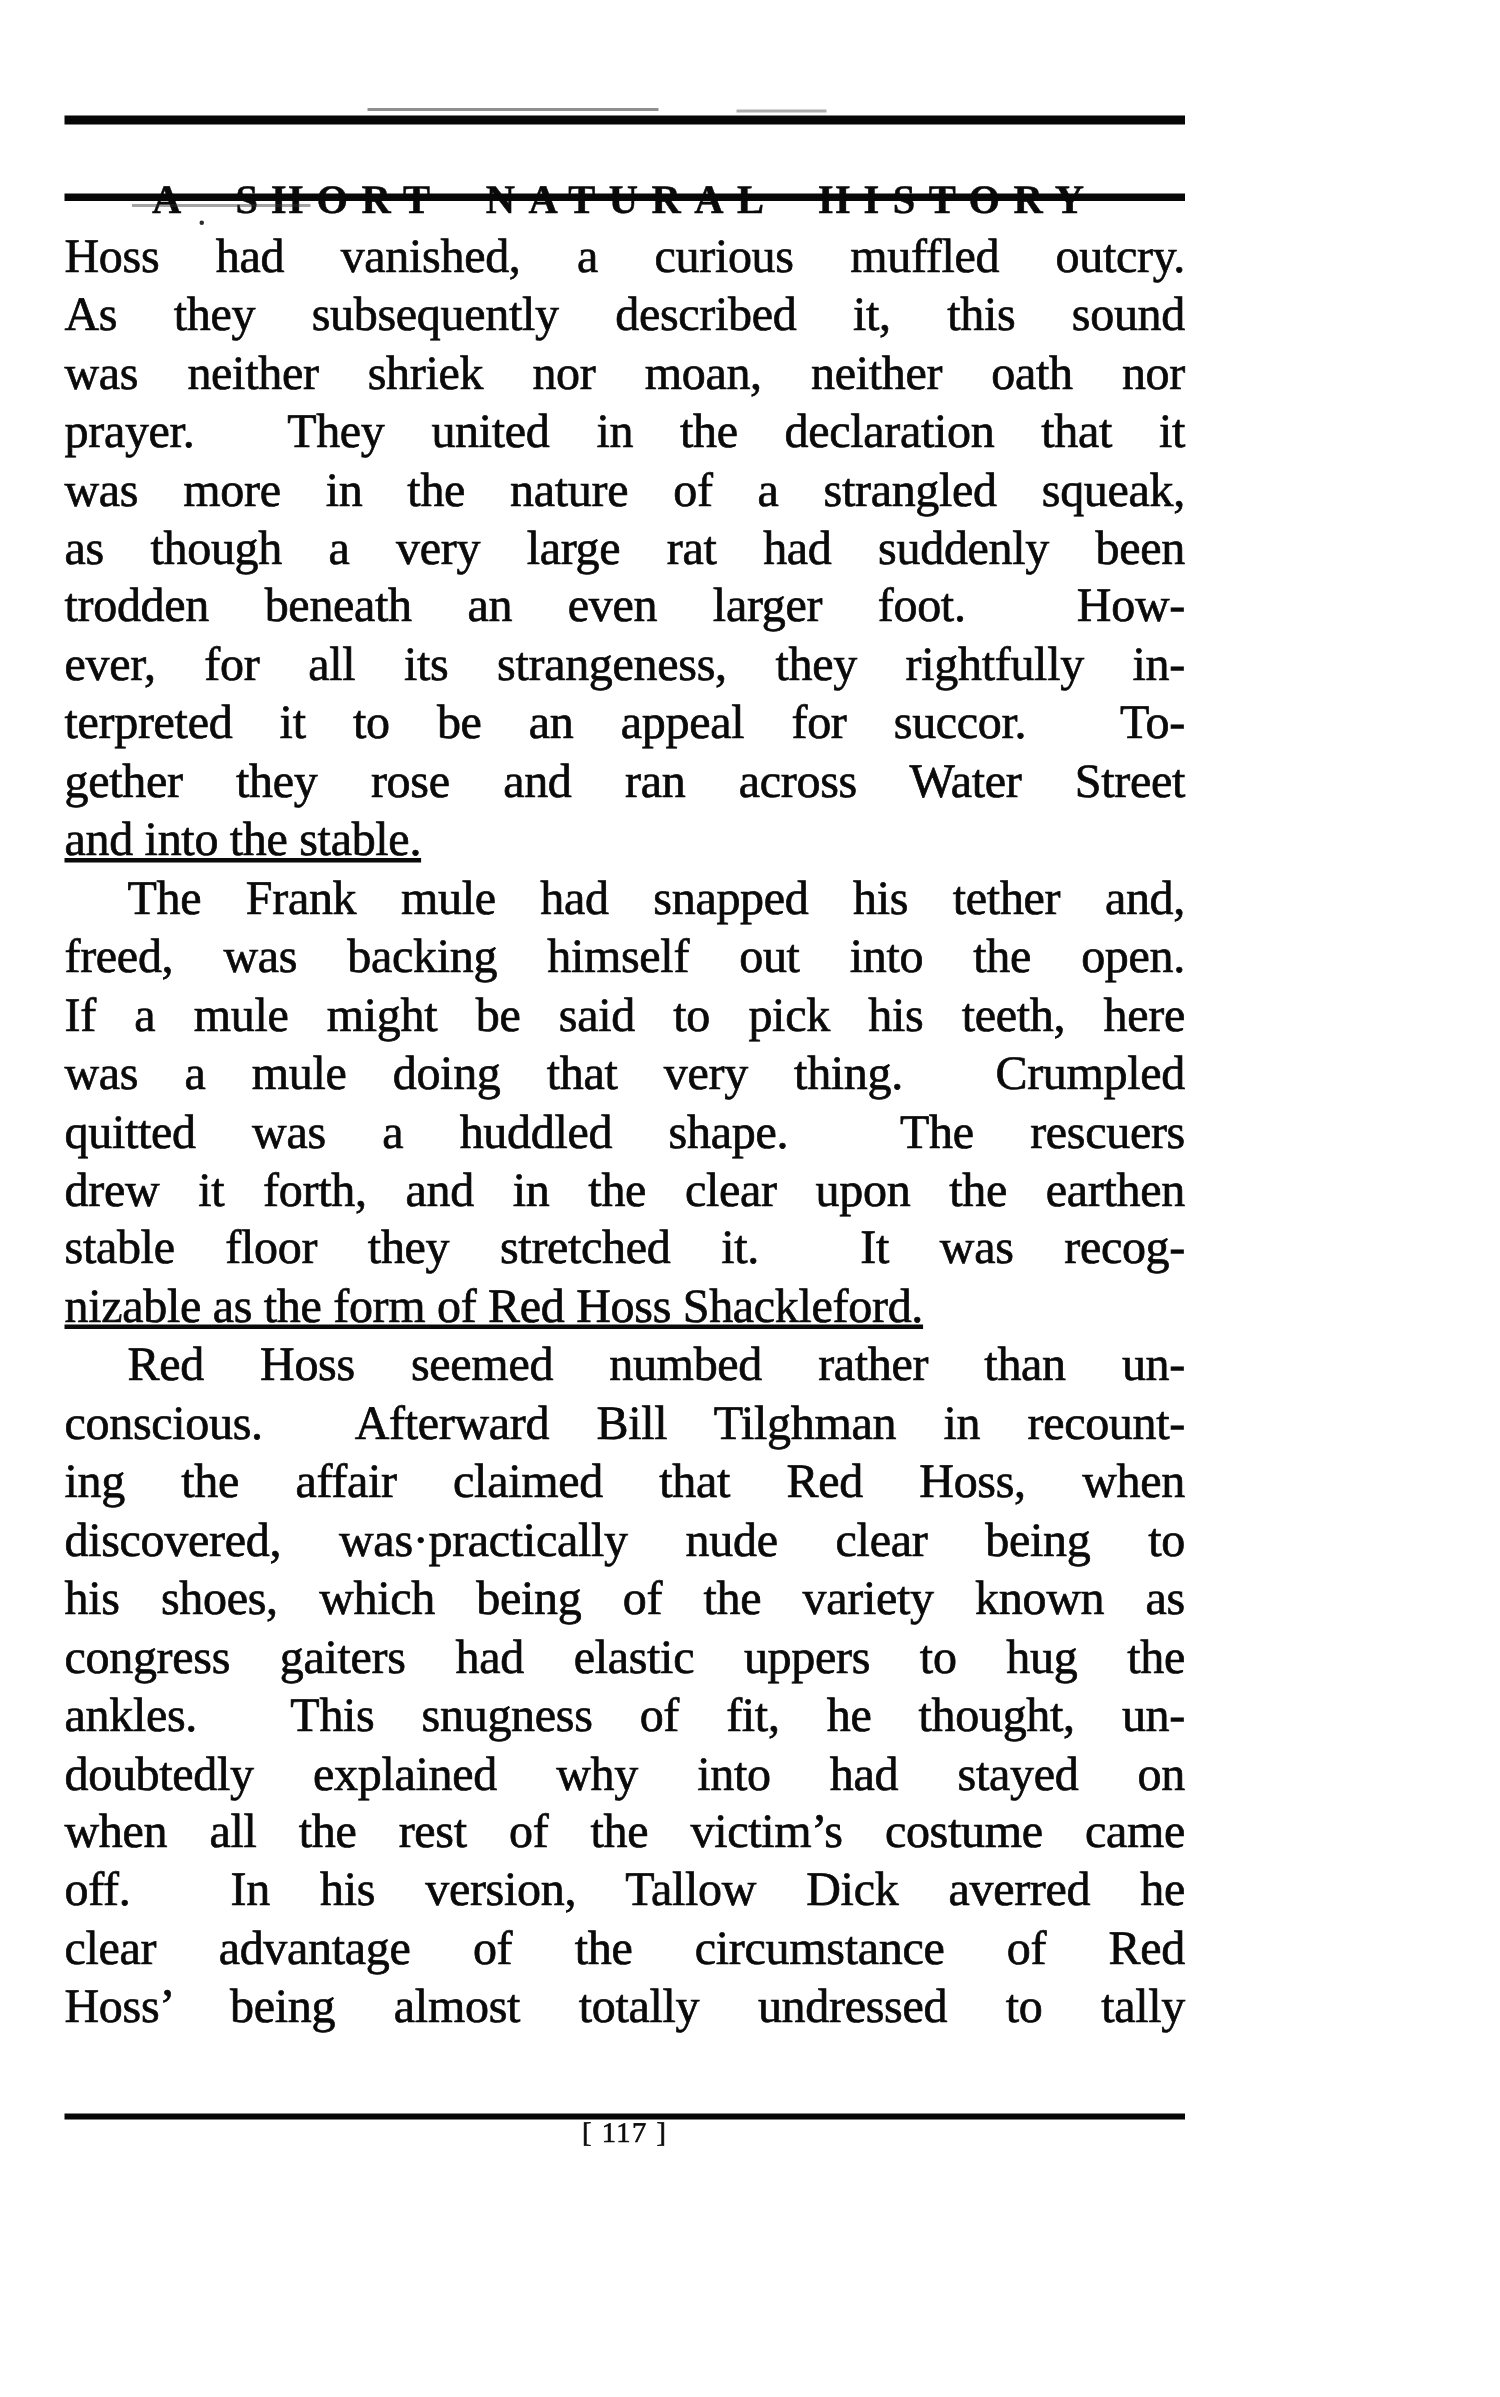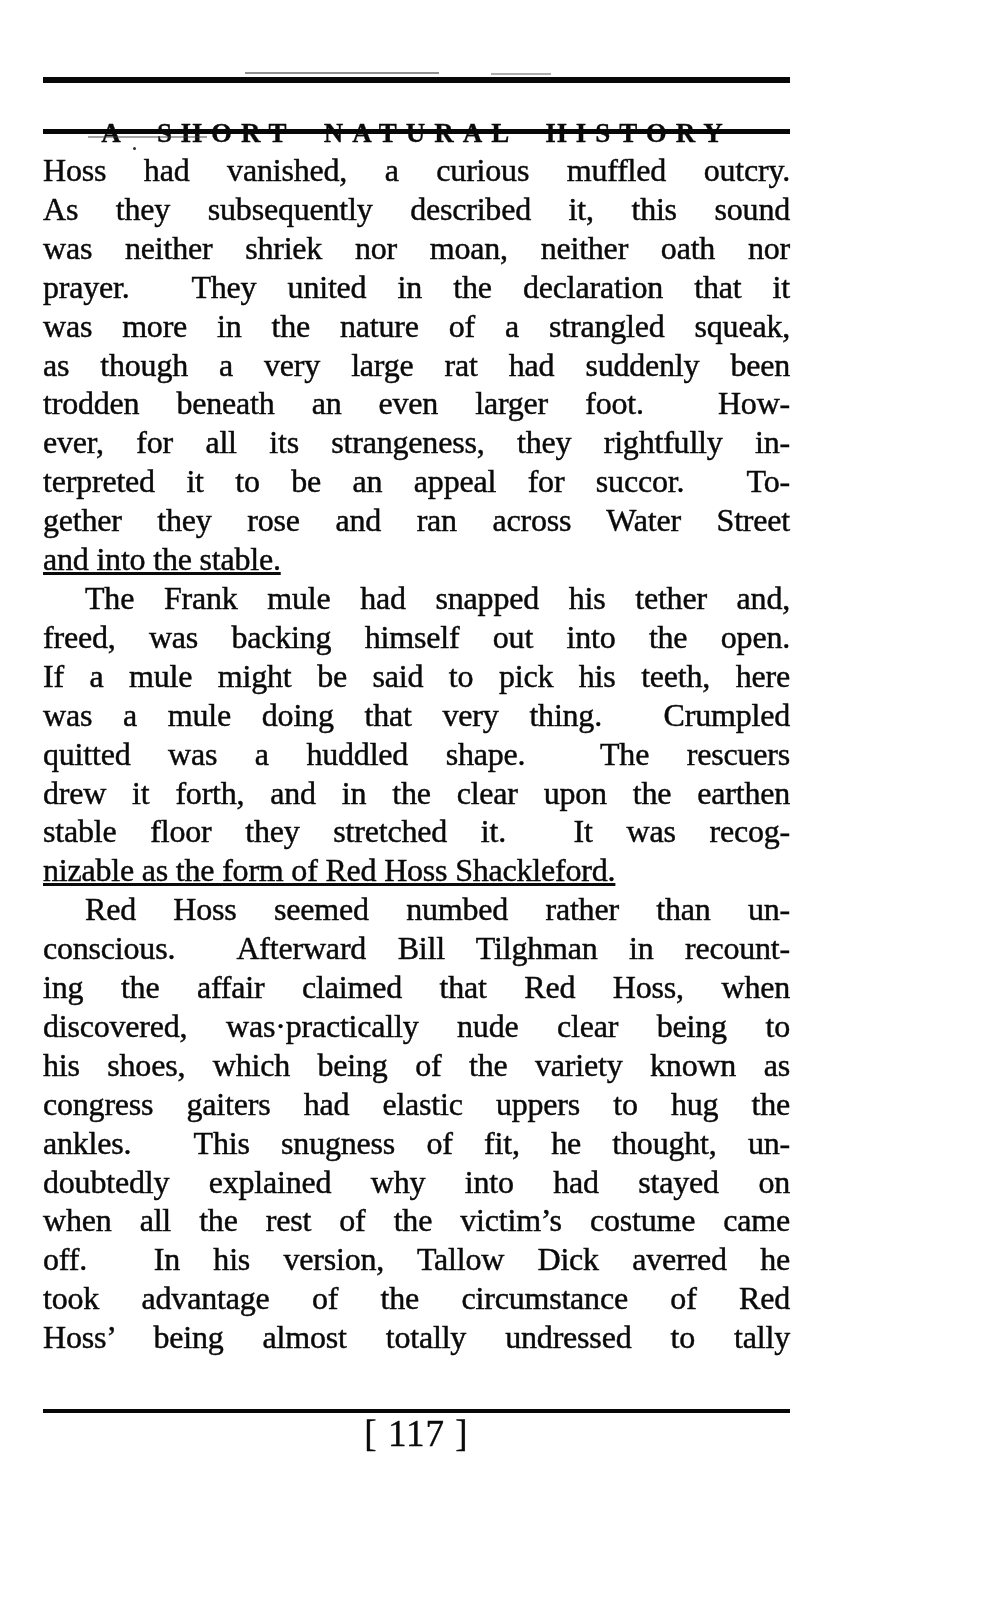--- a/index.html
+++ b/index.html
@@ -65,21 +65,21 @@
     text-align-last: justify;
     text-justify: inter-word;
   }
   .line.noj { text-align-last: left; text-decoration: underline; }
   .line.indent { text-indent: 42px; }
   
   .folio {
     position: absolute;
     left: 43px; top: 1412px; width: 747px;
     text-align: center;
-    font-size: 37px;
+    font-size: 19px;
     letter-spacing: 1px;
     -webkit-text-stroke: 0.4px #0a0a0a;
   }
   
   .artifact-dot {
     position: absolute;
     left: 133px; top: 147px;
     width: 3px; height: 3px;
     background: #2c2c2c;
     border-radius: 50%;
@@ -118,19 +118,19 @@
       <div class="line indent">Red Hoss seemed numbed rather than un-</div>
       <div class="line">conscious.&nbsp; Afterward Bill Tilghman in recount-</div>
       <div class="line">ing the affair claimed that Red Hoss, when</div>
       <div class="line">discovered, was·practically nude clear being to</div>
       <div class="line">his shoes, which being of the variety known as</div>
       <div class="line">congress gaiters had elastic uppers to hug the</div>
       <div class="line">ankles.&nbsp; This snugness of fit, he thought, un-</div>
       <div class="line">doubtedly explained why into had stayed on</div>
       <div class="line">when all the rest of the victim’s costume came</div>
       <div class="line">off.&nbsp; In his version, Tallow Dick averred he</div>
-      <div class="line">took advantage of the circumstance of Red</div>
+      <div class="line">clear advantage of the circumstance of Red</div>
       <div class="line">Hoss’ being almost totally undressed to tally</div>
     </div>
 
   <div class="rule rule-foot"></div>
   <div class="folio">[ 117 ]</div>
 </div>
 
 </body></html>

